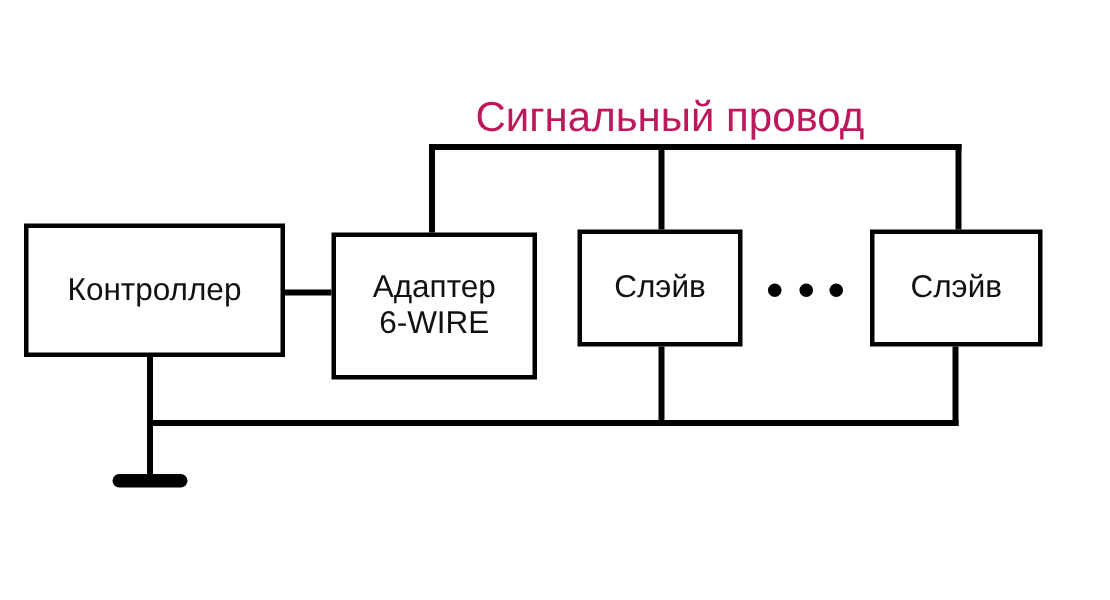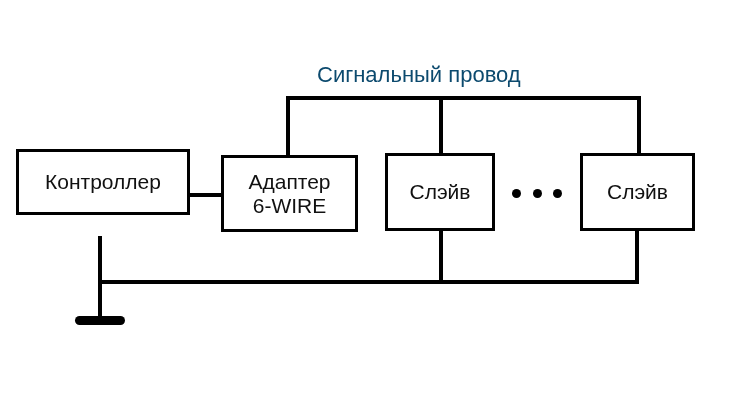--- a/index.html
+++ b/index.html
@@ -37,42 +37,42 @@
     flex-direction: column;
     align-items: center;
     justify-content: center;
     color: #111111;
     text-align: center;
     line-height: 1.14;
     white-space: nowrap;
     z-index: 3;
   }
   #node-controller {
-    left: 16px;  top: 149px;  width: 174px; height: 66px;
+    left: 16px;  top: 149px;  width: 174px; height: 89px;
     font-size: 21px;
   }
   #node-adapter {
-    left: 221px; top: 155px;  width: 137px; height: 77px;
+    left: 221px; top: 155px;  width: 137px; height: 98px;
     font-size: 21px;
   }
   #node-slave-1 {
     left: 385px; top: 153px;  width: 110px; height: 78px;
     font-size: 21px;
   }
   #node-slave-2 {
     left: 580px; top: 153px;  width: 115px; height: 78px;
     font-size: 21px;
   }
   .node-line-2 { display: block; }
 
   
   .wire-label {
     position: absolute;
-    color: #0c4a6e;
-    font-size: 22px;
+    color: #be185d;
+    font-size: 28px;
     white-space: nowrap;
     z-index: 3;
   }
   #label-signal-wire {
     left: 317px;
     top: 62px;
   }
   #label-common-wire {
     left: 281px;
     top: 286px;

